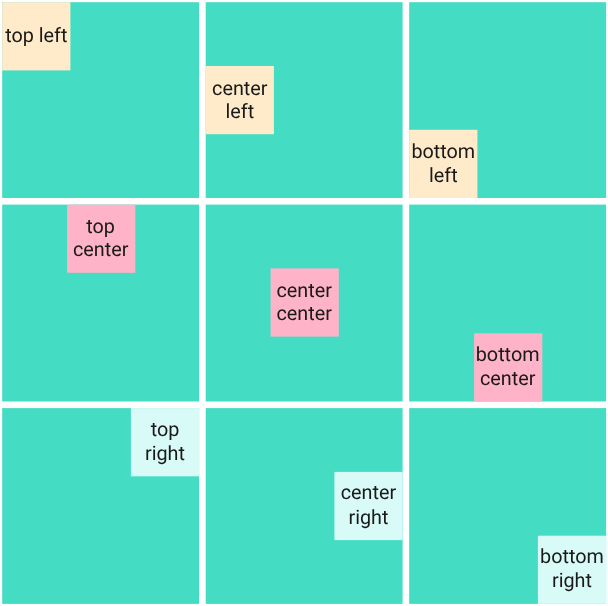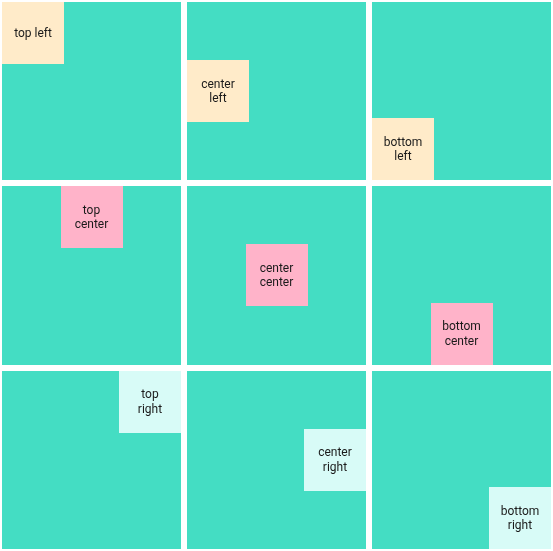--- a/index.html
+++ b/index.html
@@ -28,21 +28,21 @@
       position: relative;
       display: flex;
     }
     .swatch {
       width: 62px;
       height: 62px;
       display: flex;
       align-items: center;
       justify-content: center;
       text-align: center;
-      font-size: 12px;
+      font-size: 18px;
       line-height: 1.2;
       color: #1a1a1a;
       white-space: pre-line;
       font-weight: 400;
     }
     .swatch.cream { background: #ffebc9; }
     .swatch.pink { background: #ffb3c9; }
     .swatch.mint { background: #d8fbf7; }
 
     

